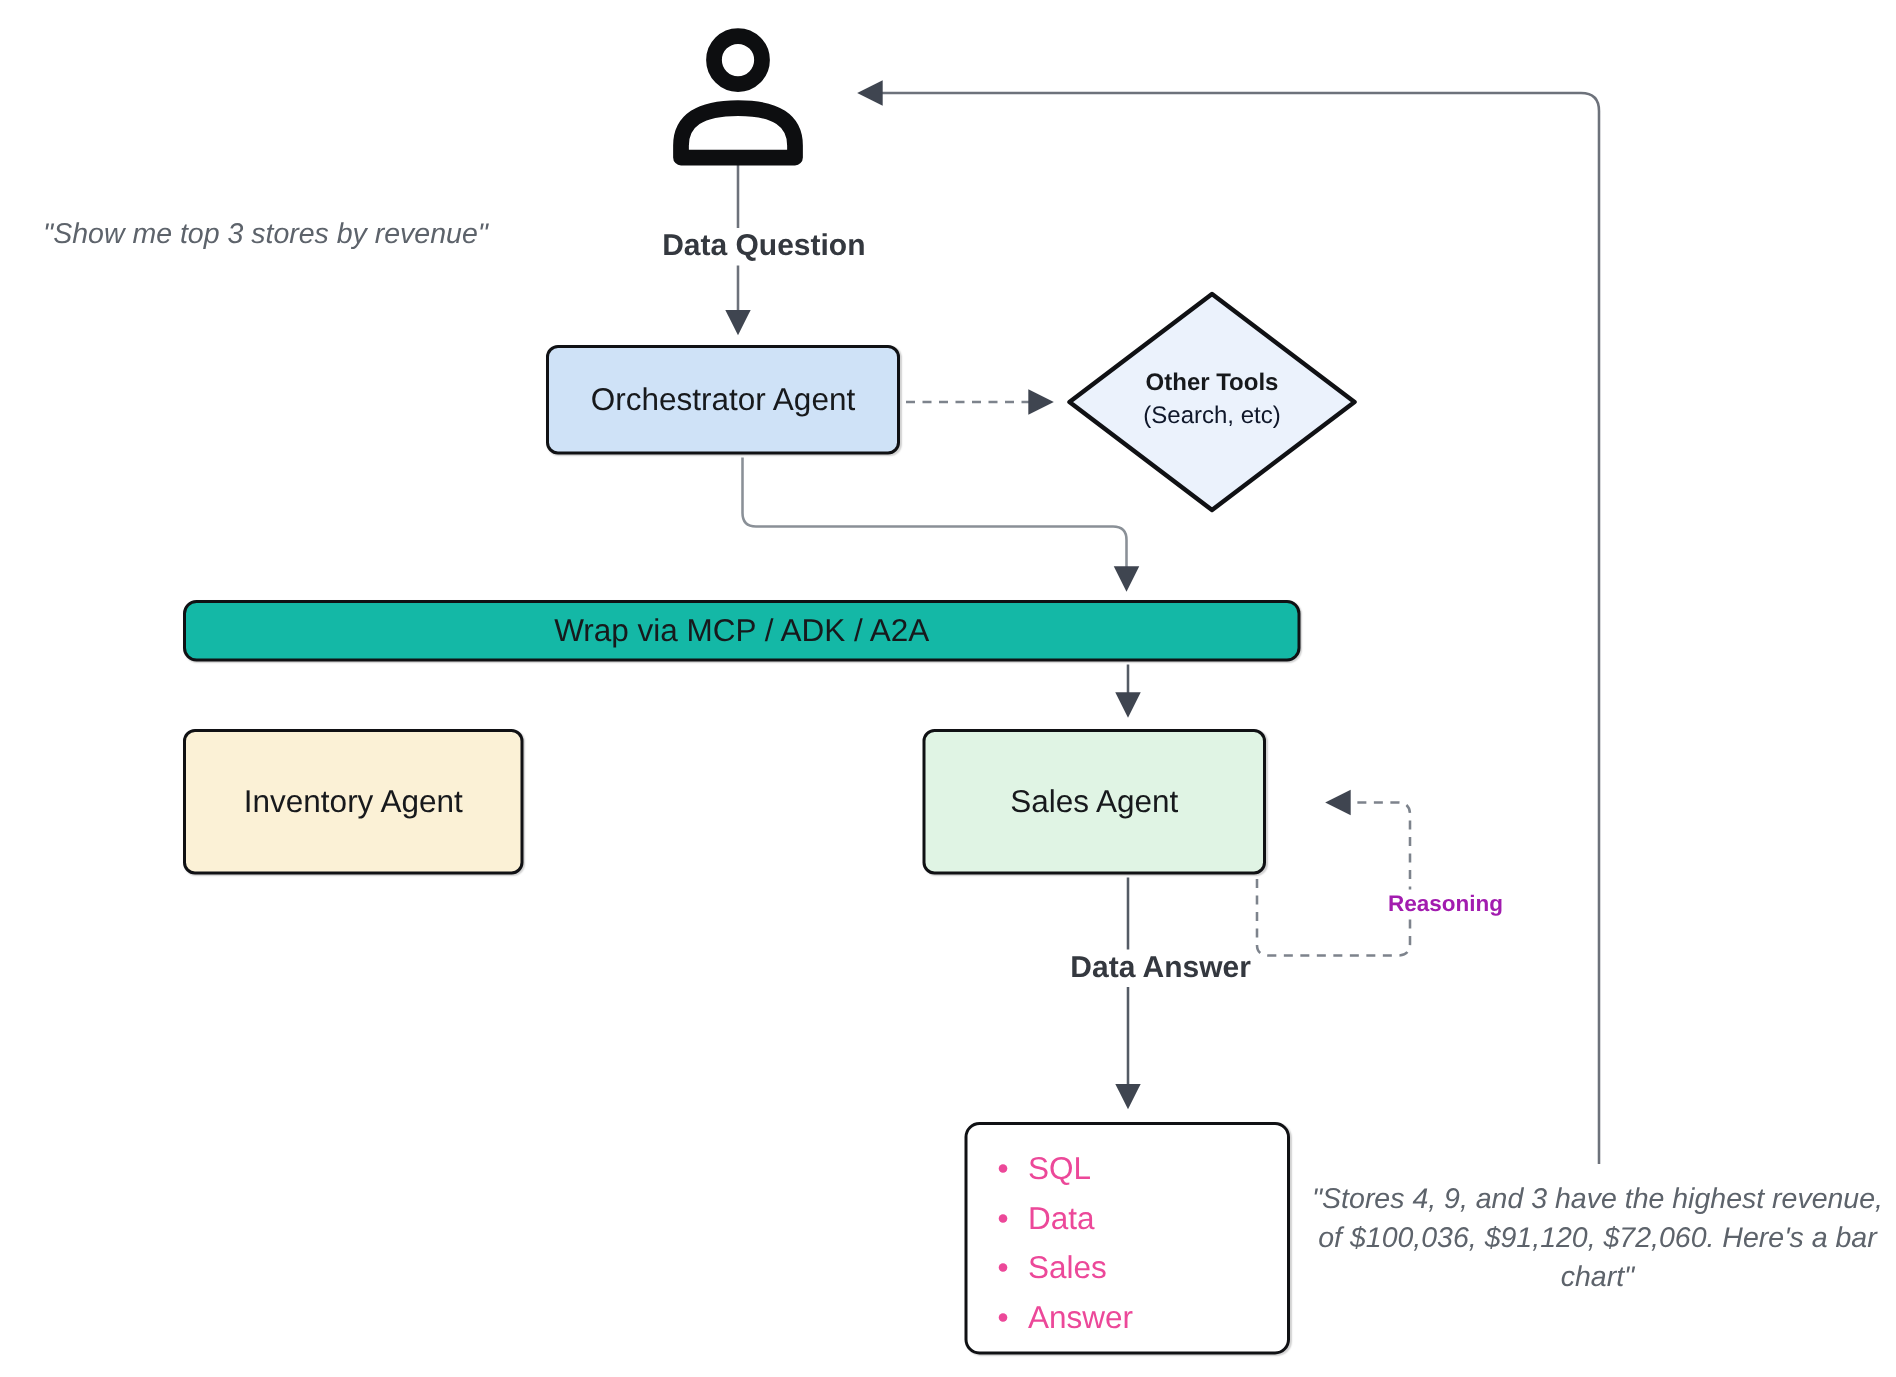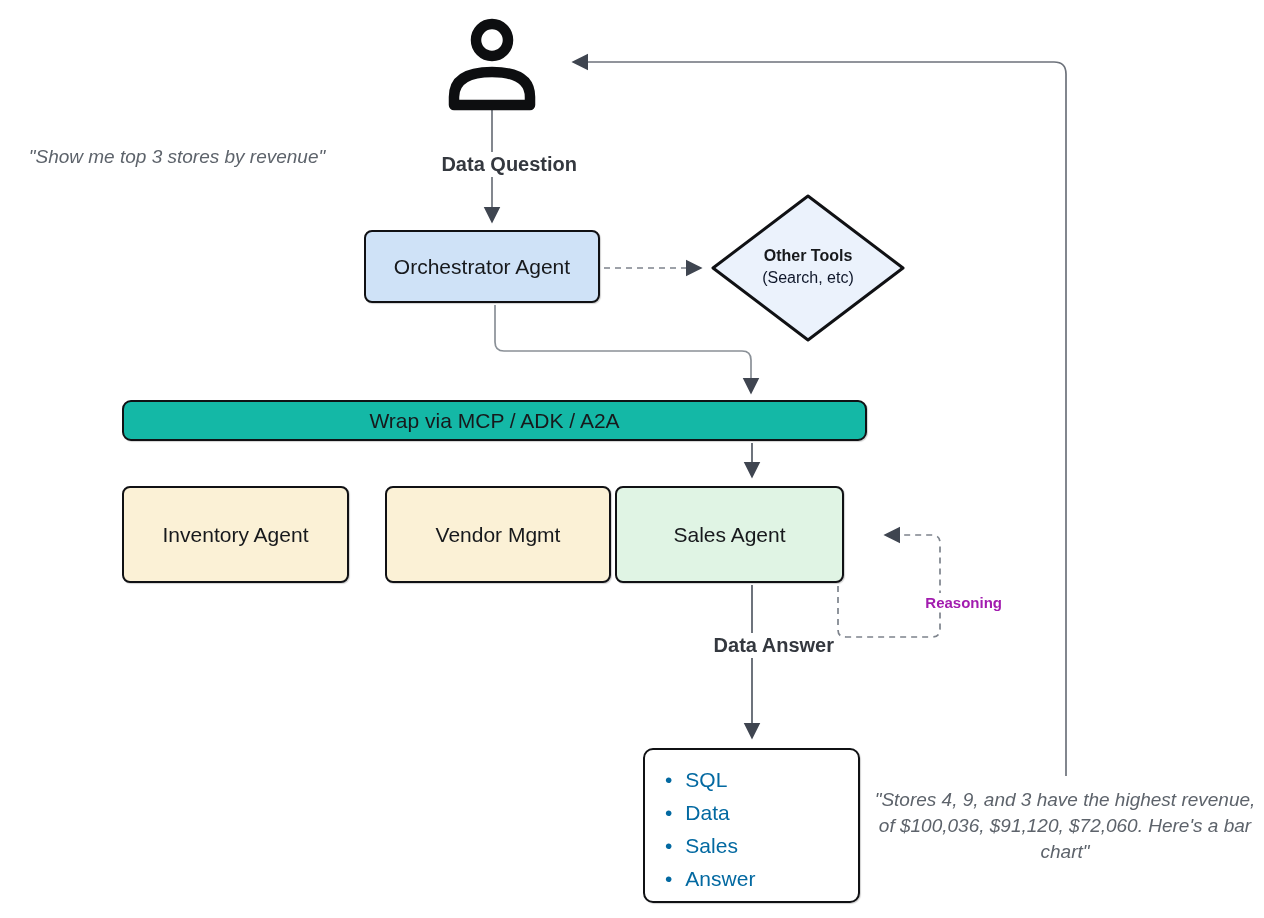--- a/index.html
+++ b/index.html
@@ -26,21 +26,21 @@
   .node-sales{left:615px;top:486px;width:229px;height:97px;background:#e0f4e4;}
   .node-output{
     position:absolute;z-index:2;
     left:643px;top:748px;width:217px;height:155px;background:#ffffff;
     border:2.5px solid #101114;border-radius:10px;
     box-shadow:1px 1px 1px rgba(0,0,0,0.18);
     box-sizing:border-box;
   }
   .node-output ul{margin:0;padding:13px 0 0 20px;list-style:none;}
   .node-output li{
-    font-size:21px;color:#0369a1;line-height:33px;font-weight:400;
+    font-size:21px;color:#ec4899;line-height:33px;font-weight:400;
   }
   .node-output li::before{content:"•";margin-right:13px;}
   .diamond-text{
     position:absolute;z-index:2;left:743px;top:245px;width:130px;
     text-align:center;line-height:22px;font-size:16px;color:#17191c;
   }
   .diamond-title{font-weight:700;}
   .diamond-sub{font-weight:400;color:#0f172a;}
   .flow-label{
     position:absolute;z-index:3;background:#ffffff;
@@ -113,23 +113,20 @@
   </div>
 
   <div class="node node-wrap">
     <span>Wrap via MCP / ADK / A2A</span>
   </div>
 
   <div class="node node-inventory">
     <span>Inventory Agent</span>
   </div>
 
-  <div class="node node-vendor">
-    <span>Vendor Mgmt</span>
-  </div>
 
   <div class="node node-sales">
     <span>Sales Agent</span>
   </div>
 
   <div class="node-output">
     <ul>
       <li>SQL</li>
       <li>Data</li>
       <li>Sales</li>

